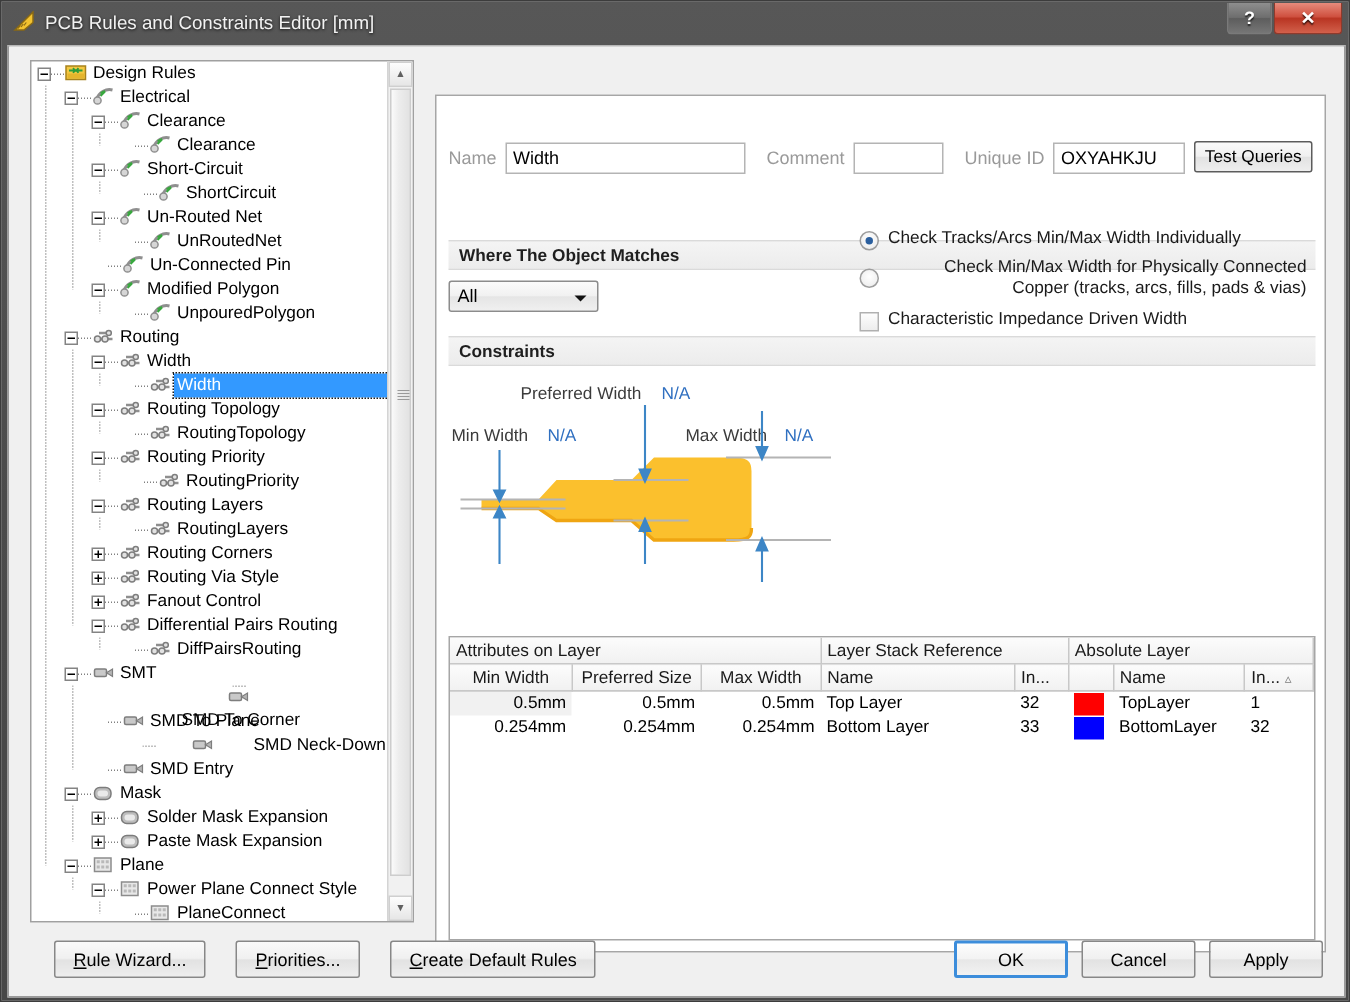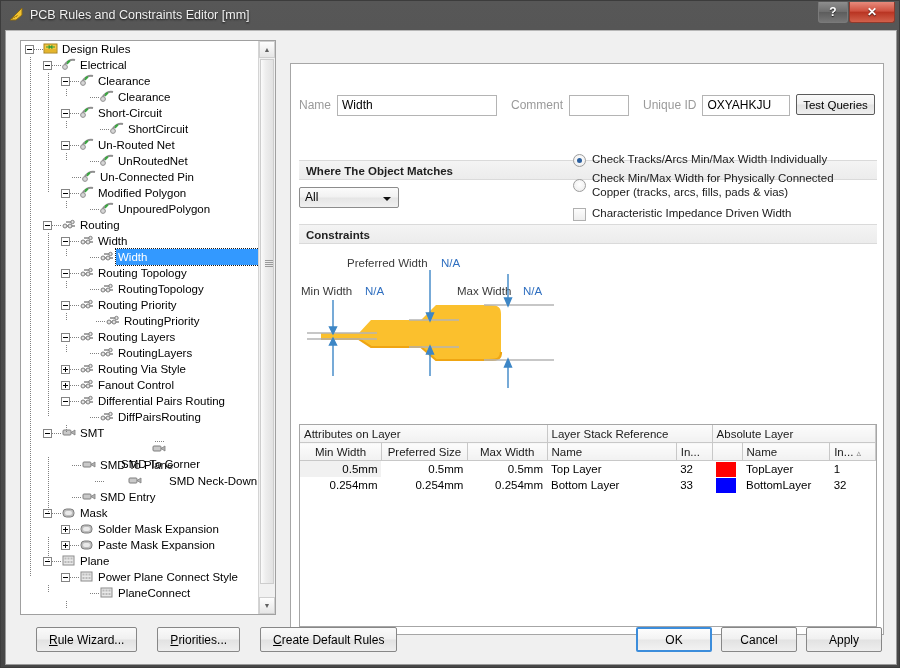--- a/index.html
+++ b/index.html
@@ -296,20 +296,21 @@
   }
   .dg-val { color: #2f6fc0; }
 
   
   .opt {
     position: absolute;
     display: flex;
     align-items: flex-start;
     font-size: 11.5px;
     color: #1a1a1a;
+    text-align: right;
   }
   .radio {
     width: 13px; height: 13px;
     border-radius: 50%;
     border: 1px solid #9d9d9d;
     background: radial-gradient(circle at 50% 40%, #ffffff 0%, #f0f0f0 70%, #dcdcdc 100%);
     box-sizing: border-box;
     flex: 0 0 auto;
     margin-right: 6px;
     position: relative;
@@ -483,21 +484,21 @@
               <span class="dots"></span>
               <span class="ticon">
                 <svg width="16" height="13" viewBox="0 0 16 13">
                   <path d="M3 9 C5 3 10 1 14 2" stroke="#8f8f8f" stroke-width="2" fill="none"></path>
                   <circle cx="4" cy="9" r="2.4" fill="#d6d6d6" stroke="#8f8f8f"></circle>
                   <path d="M6 6 l3 -3 M6 4 l3 -1.5" stroke="#38a83e" stroke-width="1.3"></path>
                 </svg>
               </span>
               <span class="tree-label">Short-Circuit</span>
             </div>
-            <div class="tree-row" style="padding-left: 68px;">
+            <div class="tree-row" style="padding-left: 52px; margin-left: 12px;">
               <span class="expander-spacer"></span>
               <span class="dots"></span>
               <span class="ticon">
                 <svg width="16" height="13" viewBox="0 0 16 13">
                   <path d="M3 9 C5 3 10 1 14 2" stroke="#8f8f8f" stroke-width="2" fill="none"></path>
                   <circle cx="4" cy="9" r="2.4" fill="#d6d6d6" stroke="#8f8f8f"></circle>
                   <path d="M6 6 l3 -3 M6 4 l3 -1.5" stroke="#38a83e" stroke-width="1.3"></path>
                 </svg>
               </span>
               <span class="tree-label">ShortCircuit</span>
@@ -680,20 +681,34 @@
               <span class="ticon">
                 <svg width="16" height="13" viewBox="0 0 16 13">
                   <line x1="2" y1="8" x2="14" y2="8" stroke="#8f8f8f" stroke-width="1.6"></line>
                   <line x1="5" y1="4" x2="12" y2="4" stroke="#8f8f8f" stroke-width="1.6"></line>
                   <circle cx="4" cy="8" r="2" fill="#e2e2e2" stroke="#7e7e7e"></circle>
                   <circle cx="9" cy="8" r="2" fill="#e2e2e2" stroke="#7e7e7e"></circle>
                   <circle cx="11.5" cy="4" r="1.7" fill="#e2e2e2" stroke="#7e7e7e"></circle>
                 </svg>
               </span>
               <span class="tree-label">RoutingLayers</span>
+            </div>
+            <div class="tree-row" style="padding-left: 40px;">
+              <span class="expander plus"></span>
+              <span class="dots"></span>
+              <span class="ticon">
+                <svg width="16" height="13" viewBox="0 0 16 13">
+                  <line x1="2" y1="8" x2="14" y2="8" stroke="#8f8f8f" stroke-width="1.6"></line>
+                  <line x1="5" y1="4" x2="12" y2="4" stroke="#8f8f8f" stroke-width="1.6"></line>
+                  <circle cx="4" cy="8" r="2" fill="#e2e2e2" stroke="#7e7e7e"></circle>
+                  <circle cx="9" cy="8" r="2" fill="#e2e2e2" stroke="#7e7e7e"></circle>
+                  <circle cx="11.5" cy="4" r="1.7" fill="#e2e2e2" stroke="#7e7e7e"></circle>
+                </svg>
+              </span>
+              <span class="tree-label">Routing Corners</span>
             </div>
             <div class="tree-row" style="padding-left: 40px;">
               <span class="expander plus"></span>
               <span class="dots"></span>
               <span class="ticon">
                 <svg width="16" height="13" viewBox="0 0 16 13">
                   <line x1="2" y1="8" x2="14" y2="8" stroke="#8f8f8f" stroke-width="1.6"></line>
                   <line x1="5" y1="4" x2="12" y2="4" stroke="#8f8f8f" stroke-width="1.6"></line>
                   <circle cx="4" cy="8" r="2" fill="#e2e2e2" stroke="#7e7e7e"></circle>
                   <circle cx="9" cy="8" r="2" fill="#e2e2e2" stroke="#7e7e7e"></circle>

